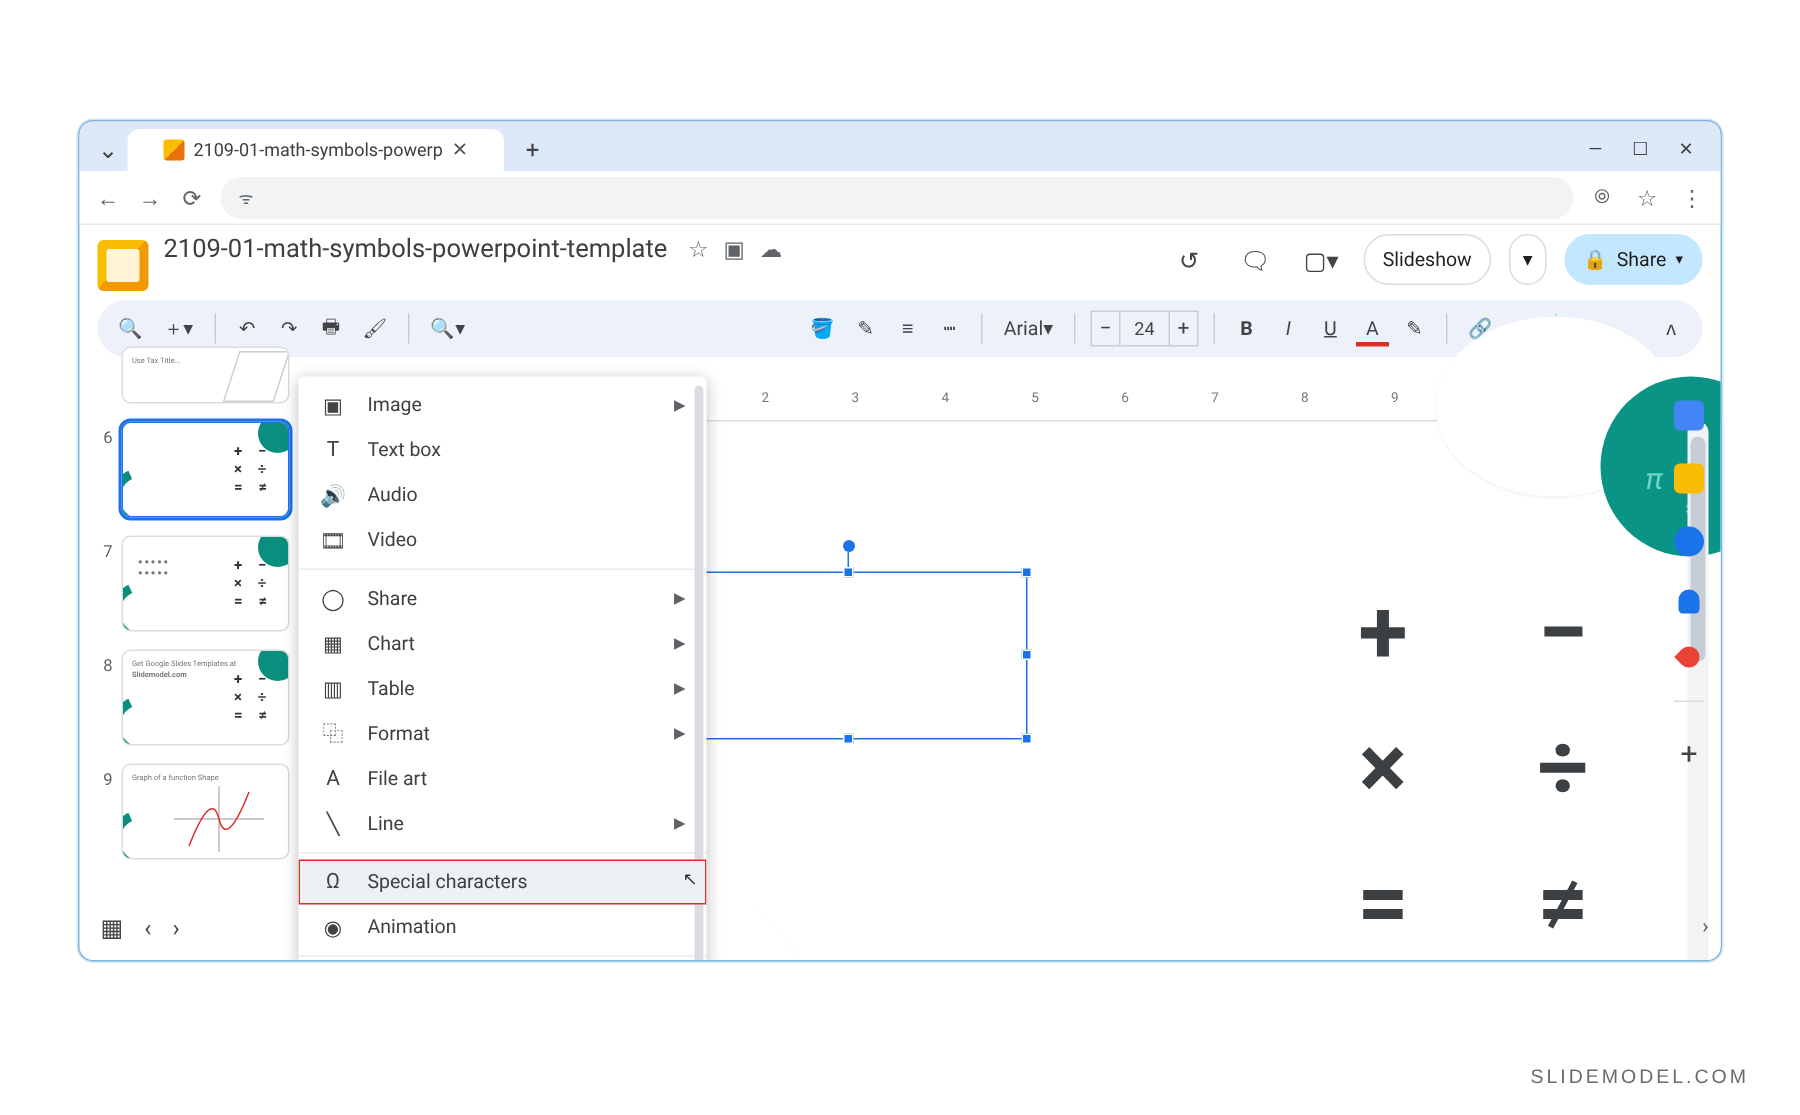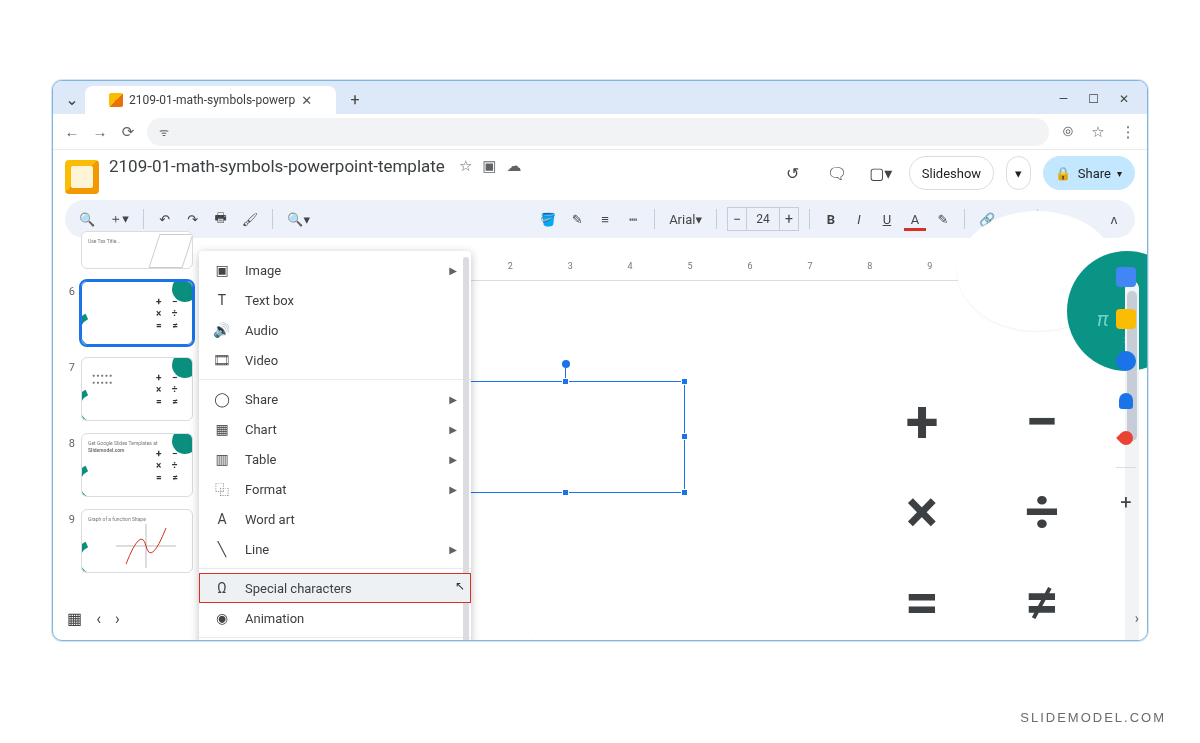--- a/index.html
+++ b/index.html
@@ -345,21 +345,21 @@
           <span class="lab">Table</span>
           <span class="ar">▶</span>
         </div>
         <div class="row">
           <span class="ic">⿻</span>
           <span class="lab">Format</span>
           <span class="ar">▶</span>
         </div>
         <div class="row">
           <span class="ic">A</span>
-          <span class="lab">Word art</span>
+          <span class="lab">File art</span>
         </div>
         <div class="row">
           <span class="ic">╲</span>
           <span class="lab">Line</span>
           <span class="ar">▶</span>
         </div>
         <hr>
         <div class="row hover hl" style="position: relative;">
           <span class="ic">Ω</span>
           <span class="lab">Special characters</span>

